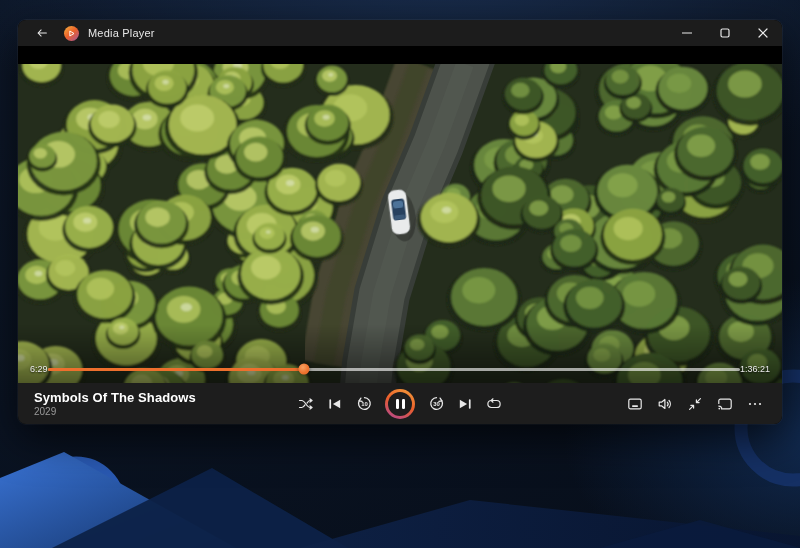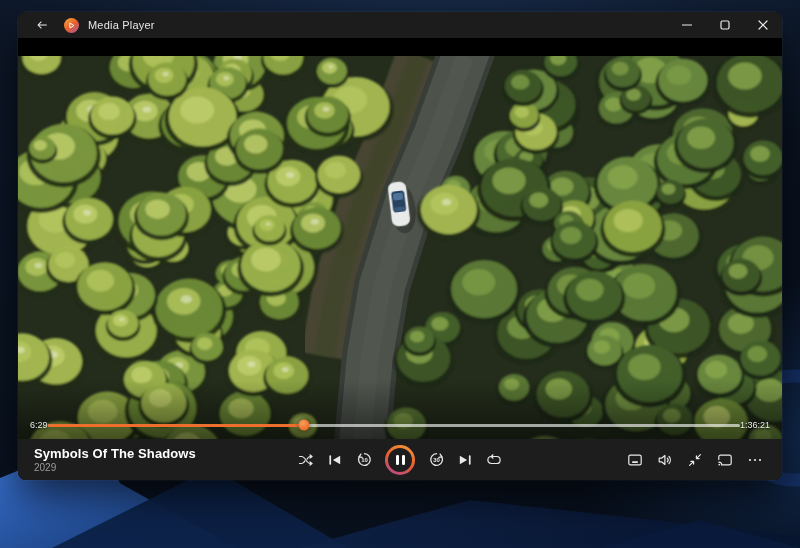--- a/index.html
+++ b/index.html
@@ -13,21 +13,21 @@
   .wallpaper {
     position:absolute; inset:0;
     background:
       radial-gradient(900px 520px at 55% -12%, #1a2f50 0%, rgba(26,47,80,0) 55%),
       radial-gradient(420px 260px at 103% 80%, #112a50 0%, rgba(17,42,80,0) 62%),
       linear-gradient(158deg,#0d1728 0%,#0a1322 48%,#070e1a 100%);
   }
   .wallpaper svg { position:absolute; inset:0; }
   
   .window {
-    position:absolute; left:18px; top:12px; width:764px; height:468px;
+    position:absolute; left:18px; top:20px; width:764px; height:404px;
     background:#000; border-radius:8px; overflow:hidden;
     box-shadow:0 14px 42px rgba(0,0,0,.65), 0 0 0 1px rgba(255,255,255,.06);
     display:flex; flex-direction:column;
   }
   
   .titlebar {
     height:26px; flex:0 0 26px; background:#1c1c1c;
     display:flex; align-items:center; padding-left:12px;
   }
   .titlebar .back { width:24px; height:20px; display:flex; align-items:center; justify-content:center; border-radius:4px; }

